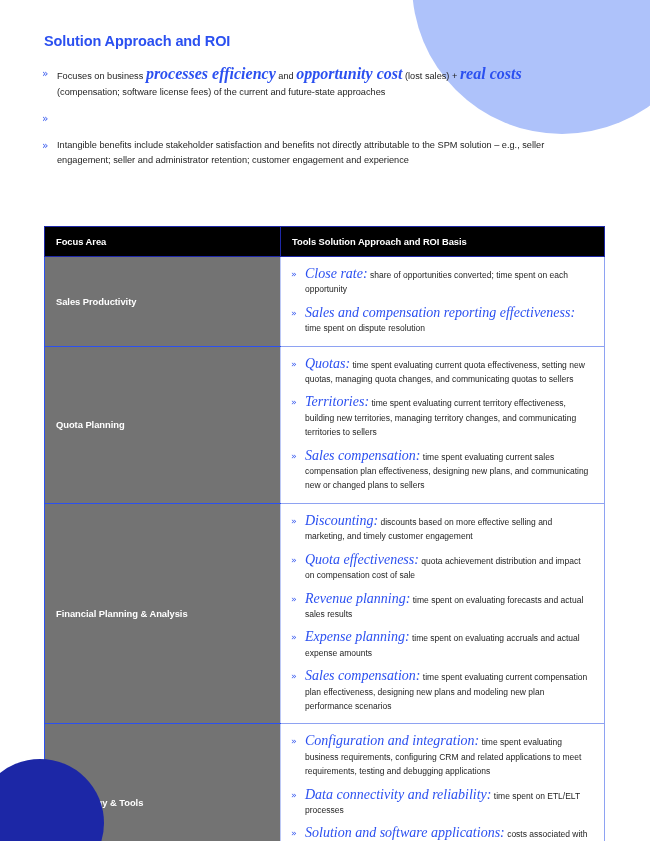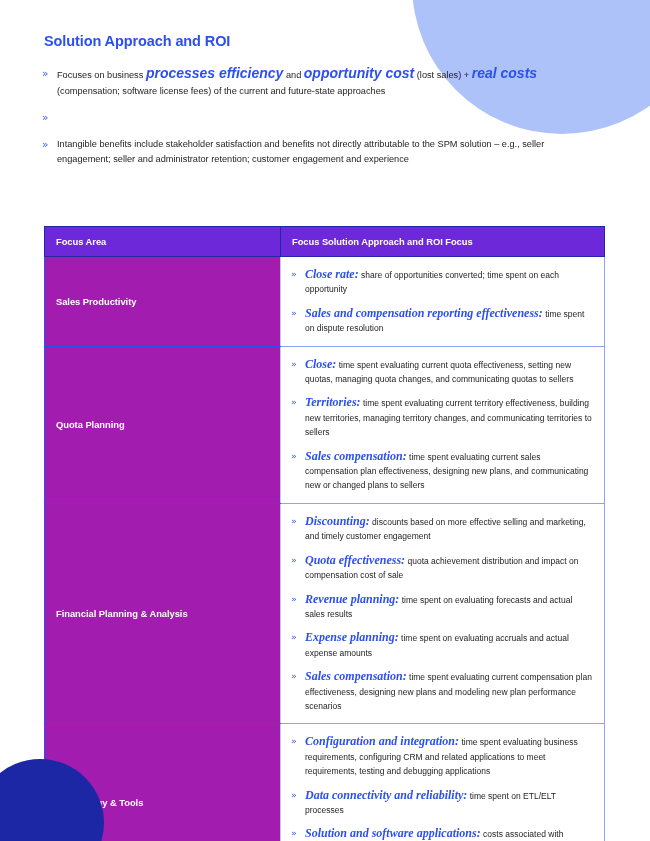--- a/index.html
+++ b/index.html
@@ -89,52 +89,52 @@
   }
   .intro-text {
     font-size: 9.2px;
     line-height: 15.6px;
     color: #1d1d1d;
   }
   .intro-text em {
     color: #2b50f0;
     font-style: italic;
     font-weight: bold;
-    font-family: Liberation Sans, sans-serif;
-    font-size: 14px;
+    font-family: Liberation Serif, serif;
+    font-size: 16px;
   }
 
   
   #roi-table {
     position: absolute;
     left: 44px;
     top: 226px;
     width: 560px;
     border-collapse: collapse;
     table-layout: fixed;
   }
   #roi-table col.c-left  { width: 236px; }
   #roi-table col.c-right { width: 324px; }
 
   #roi-table th {
-    background: #6d28d9;
+    background: #000000;
     color: #ffffff;
     text-align: left;
     font-size: 9.4px;
     font-weight: bold;
     padding: 9px 0 9px 11px;
     border: 1px solid #1e28a8;
     letter-spacing: -0.05px;
   }
   #roi-table th.th-right {
     border-left: 1px solid #8ea2f2;
   }
 
   #roi-table td.focus-cell {
-    background: #a21caf;
+    background: #737373;
     color: #ffffff;
     font-size: 9.4px;
     font-weight: bold;
     vertical-align: middle;
     padding: 8px 10px 8px 11px;
     border-top: 1px solid #bcc8f5;
     border-left: 1px solid #2b50f0;
     border-right: 1px solid #bcc8f5;
     border-bottom: 1px solid #2b50f0;
     letter-spacing: -0.05px;
@@ -162,23 +162,23 @@
     font-family: "DejaVu Sans", sans-serif;
   }
   .d-text {
     font-size: 8.5px;
     line-height: 14.4px;
     color: #1d1d1d;
   }
   .d-text em {
     color: #2b50f0;
     font-style: italic;
-    font-weight: bold;
+    font-weight: normal;
     font-family: "Liberation Serif", serif;
-    font-size: 12px;
+    font-size: 14px;
   }
 </style>
 </head>
 <body>
 
 <div class="deco" id="deco-circle-topright"></div>
 <div class="deco" id="deco-circle-bottomcenter"></div>
 <div class="deco" id="deco-circle-bottomleft"></div>
 
 <div class="page">
@@ -200,21 +200,21 @@
     </div>
 
   <table id="roi-table">
     <colgroup>
       <col class="c-left">
         <col class="c-right">
     </colgroup>
     <thead>
       <tr>
         <th class="th-left">Focus Area</th>
-        <th class="th-right">Focus Solution Approach and ROI Focus</th>
+        <th class="th-right">Tools Solution Approach and ROI Basis</th>
       </tr>
     </thead>
     <tbody id="roi-table-body">
         <tr>
           <td class="focus-cell">Sales Productivity</td>
           <td class="detail-cell">
             <div class="detail-item">
               <span class="d-chev">»</span>
               <div class="d-text"><em>Close rate:</em><span> share of opportunities converted; time spent on each opportunity</span></div>
             </div>
@@ -222,21 +222,21 @@
               <span class="d-chev">»</span>
               <div class="d-text"><em>Sales and compensation reporting effectiveness:</em><span> time spent on dispute resolution</span></div>
             </div>
           </td>
         </tr>
         <tr>
           <td class="focus-cell">Quota Planning</td>
           <td class="detail-cell">
             <div class="detail-item">
               <span class="d-chev">»</span>
-              <div class="d-text"><em>Close:</em><span> time spent evaluating current quota effectiveness, setting new quotas, managing quota changes, and communicating quotas to sellers</span></div>
+              <div class="d-text"><em>Quotas:</em><span> time spent evaluating current quota effectiveness, setting new quotas, managing quota changes, and communicating quotas to sellers</span></div>
             </div>
             <div class="detail-item">
               <span class="d-chev">»</span>
               <div class="d-text"><em>Territories:</em><span> time spent evaluating current territory effectiveness, building new territories, managing territory changes, and communicating territories to sellers</span></div>
             </div>
             <div class="detail-item">
               <span class="d-chev">»</span>
               <div class="d-text"><em>Sales compensation:</em><span> time spent evaluating current sales compensation plan effectiveness, designing new plans, and communicating new or changed plans to sellers</span></div>
             </div>
           </td>

